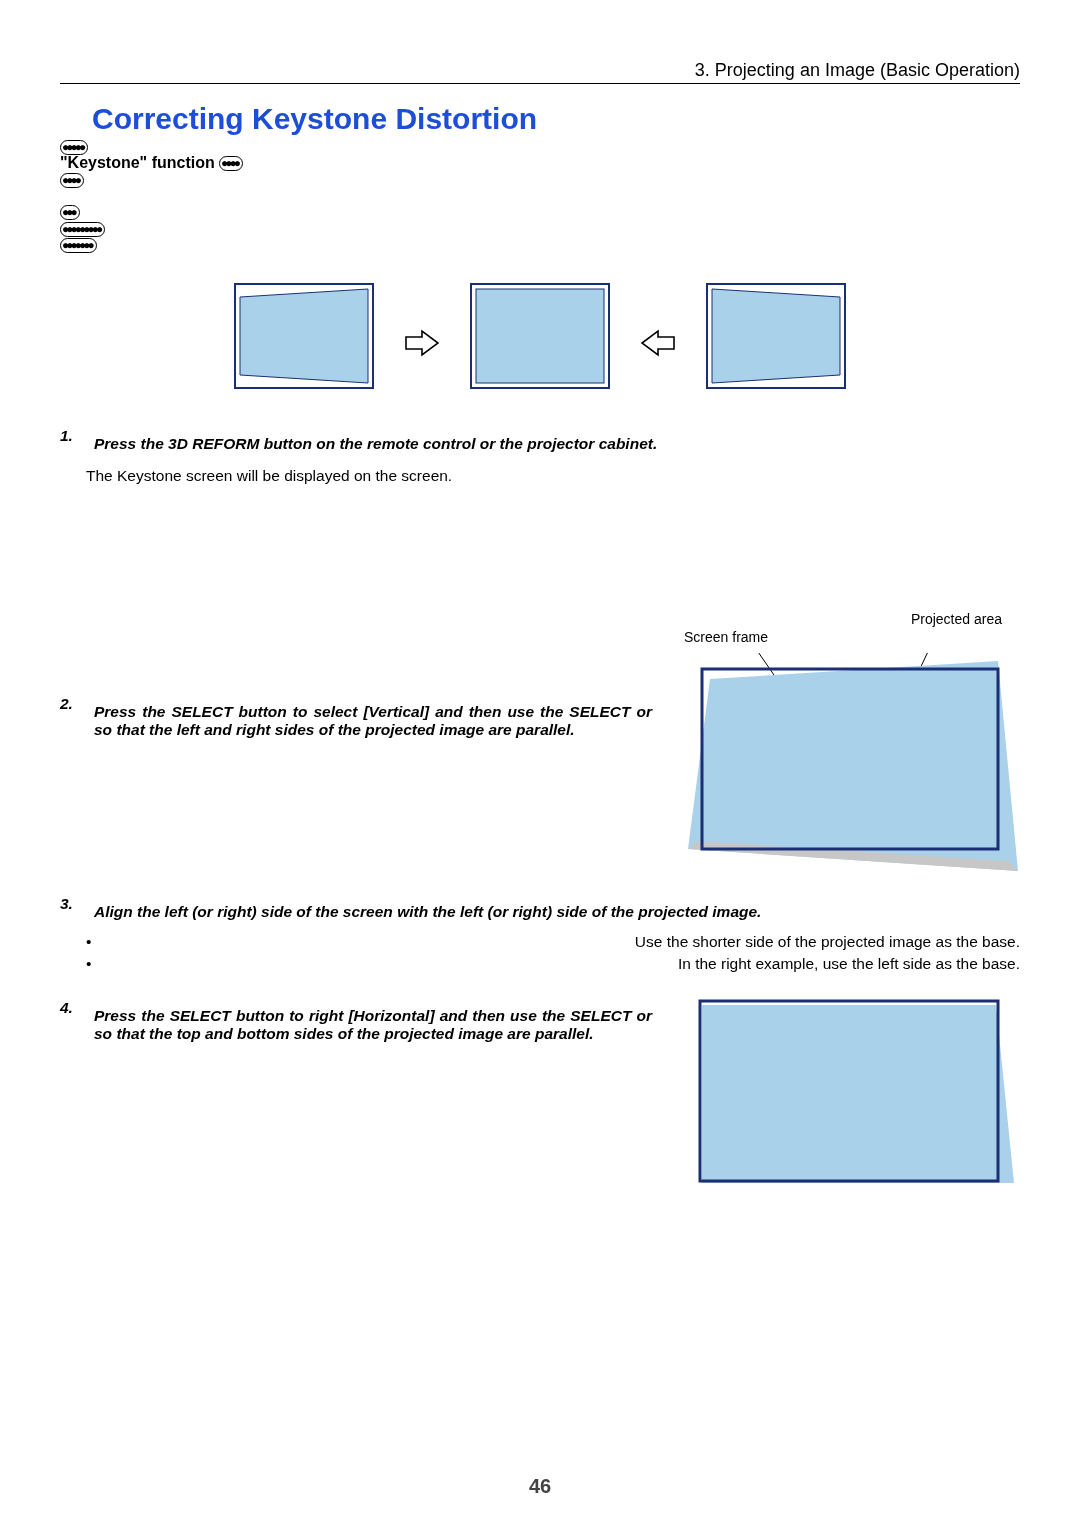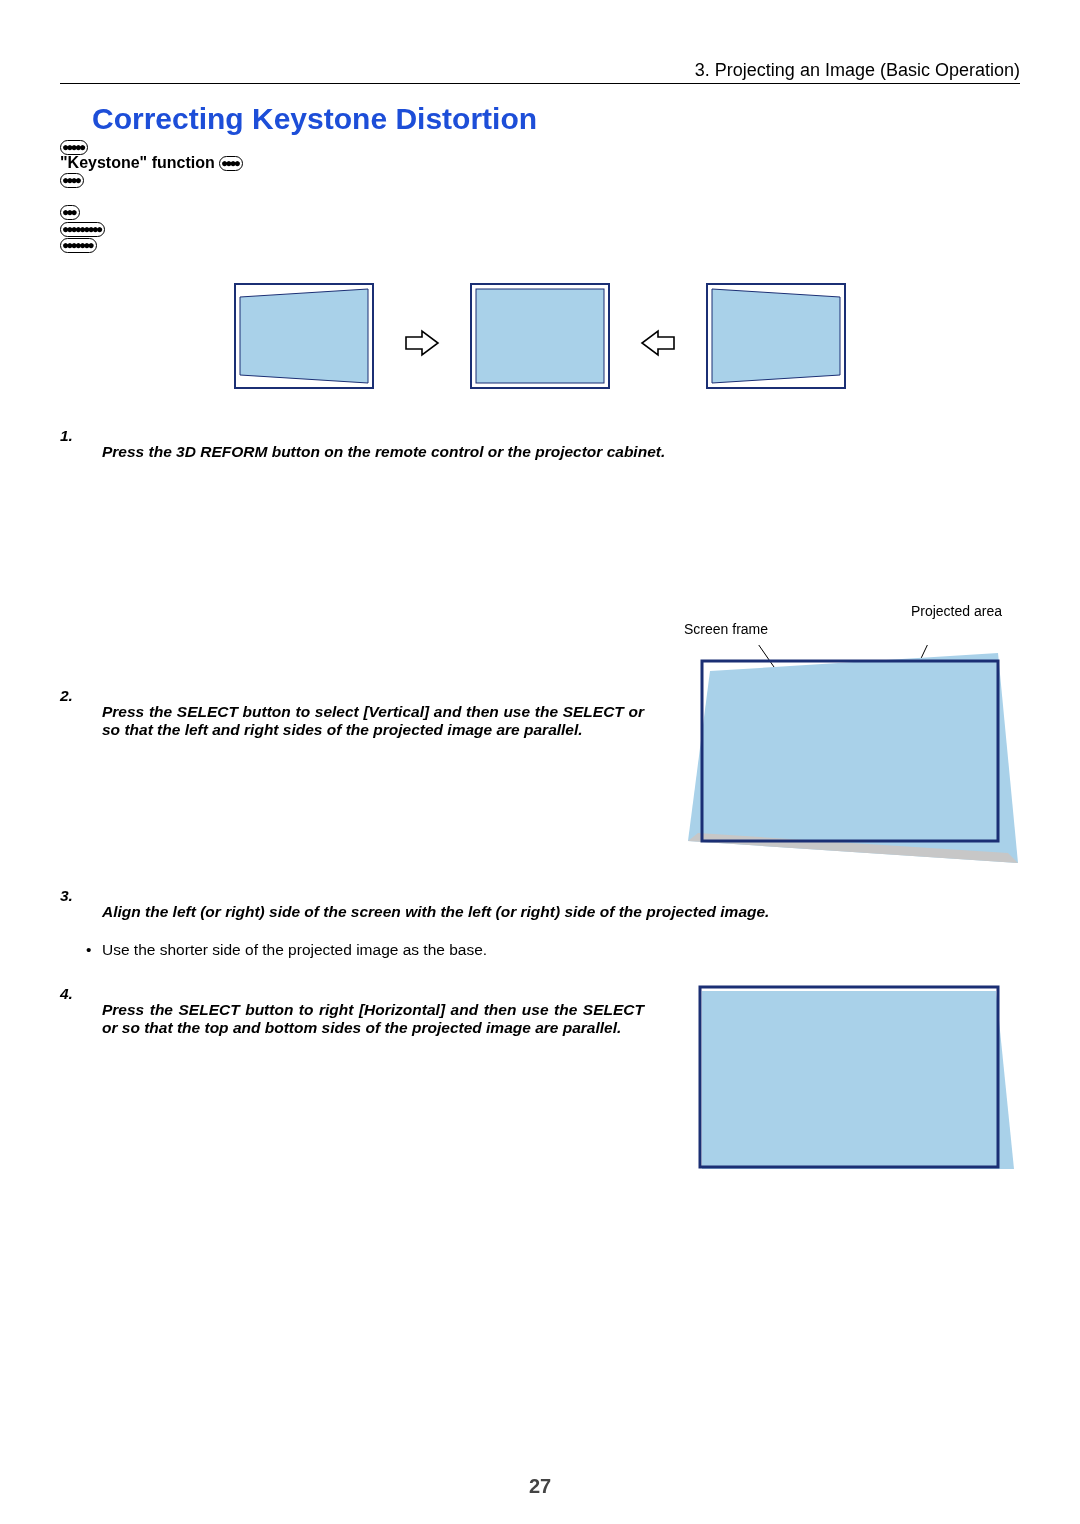--- a/index.html
+++ b/index.html
@@ -52,40 +52,41 @@
     justify-content: center;
     align-items: center;
     gap: 28px;
     margin: 30px 0 24px 0;
   }
   svg { display: block; }
   .step-heading {
     font-weight: bold;
     font-style: italic;
     font-size: 15.5px;
-    margin: 16px;
+    margin: 8px;
   }
   .step-block { margin-top: 22px; display: flex; }
   .step-num {
     font-weight: bold;
     font-style: italic;
     width: 26px;
     flex: none;
     font-size: 15.5px;
   }
   .step-text { flex: 1; }
   .step-desc {
     margin: 6px 0 0 26px;
     font-size: 15.5px;
   }
   .bullet-list {
     margin: 4px 0 0 0;
     padding: 0 0 0 0;
     list-style: none;
     font-size: 15.5px;
+    text-align: right;
   }
   .bullet-list li { padding-left: 16px; position: relative; margin-top: 4px;}
   .bullet-list li::before { content: "•"; position: absolute; left: 0; }
   .two-col {
     display: flex;
     gap: 20px;
     align-items: flex-start;
   }
   .left-col { flex: 1; }
   .right-col { width: 340px; flex: none; }
@@ -141,20 +142,21 @@
       <polygon points="6,6 134,14 134,92 6,100" fill="#a9d1e9" stroke="#1b2f74" stroke-width="1"></polygon>
     </svg>
   </div>
 
   <div class="step-block" style="margin-top:10px">
     <div class="step-num">1.</div>
     <div class="step-text">
       <p class="step-heading">Press the 3D REFORM button on the remote control or the projector cabinet.</p>
     </div>
   </div>
+  <p class="step-desc">The Keystone screen will be displayed on the screen.</p>
 
   <div style="height:150px"></div>
 
   <div class="two-col">
     <div class="left-col">
       <div style="height:60px"></div>
       <div class="step-block" style="margin-top:0">
         <div class="step-num">2.</div>
         <div class="step-text">
           <p class="step-heading" style="text-align:justify">Press the SELECT     button to select [Vertical] and then use the SELECT     or     so that the left and right sides of the projected image are parallel.</p>
@@ -180,20 +182,21 @@
   <div class="two-col" style="margin-top:12px">
     <div class="left-col">
       <div class="step-block" style="margin-top:0">
         <div class="step-num">3.</div>
         <div class="step-text">
           <p class="step-heading">Align the left (or right) side of the screen with the left (or right) side of the projected image.</p>
         </div>
       </div>
       <ul class="bullet-list" style="margin-left:26px">
         <li>Use the shorter side of the projected image as the base.</li>
+        <li>In the right example, use the left side as the base.</li>
       </ul>
     </div>
   </div>
 
   <div class="two-col" style="margin-top:26px">
     <div class="left-col">
       <div class="step-block" style="margin-top:0">
         <div class="step-num">4.</div>
         <div class="step-text">
           <p class="step-heading" style="text-align:justify">Press the SELECT     button to right [Horizontal] and then use the SELECT     or     so that the top and bottom sides of the projected image are parallel.</p>
@@ -201,14 +204,14 @@
       </div>
     </div>
     <div class="right-col">
       <svg width="340" height="190">
         <polygon points="22,6 316,6 334,184 22,184" fill="#a9d1e9"></polygon>
         <rect x="20" y="2" width="298" height="180" fill="none" stroke="#1b2f74" stroke-width="3"></rect>
       </svg>
     </div>
   </div>
 
-  <div class="page-num">27</div>
+  <div class="page-num">46</div>
 </div>
 
 </body></html>

